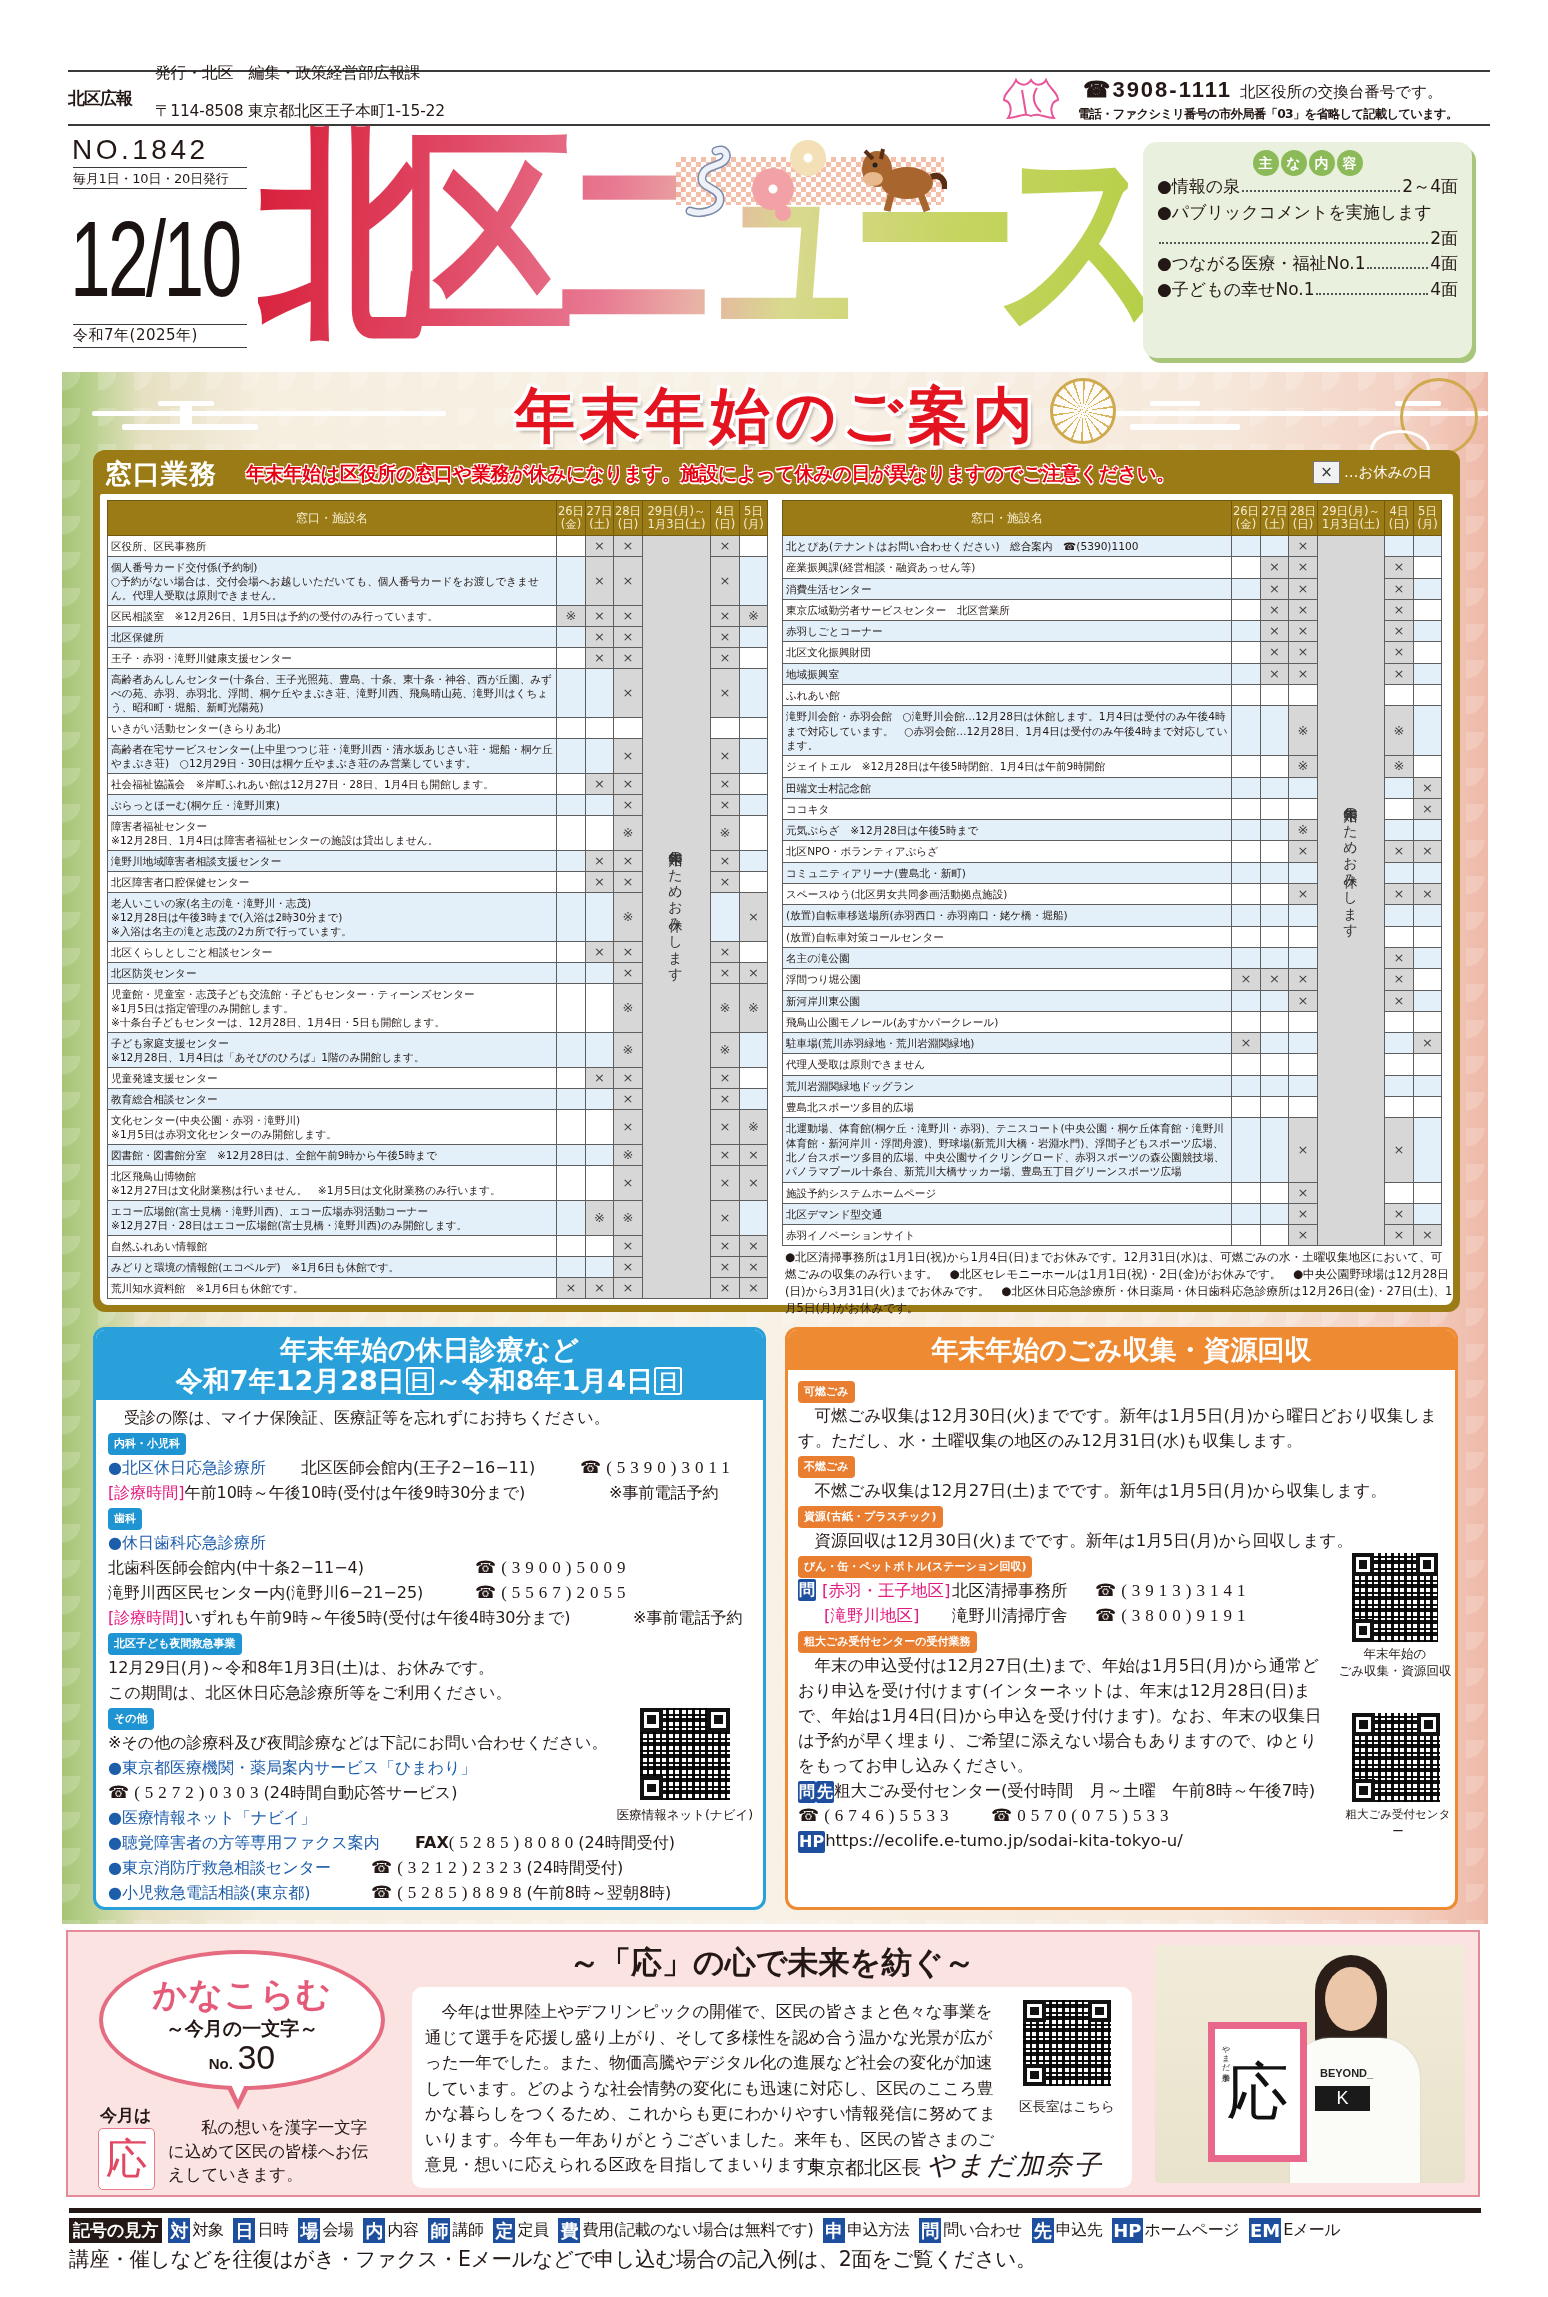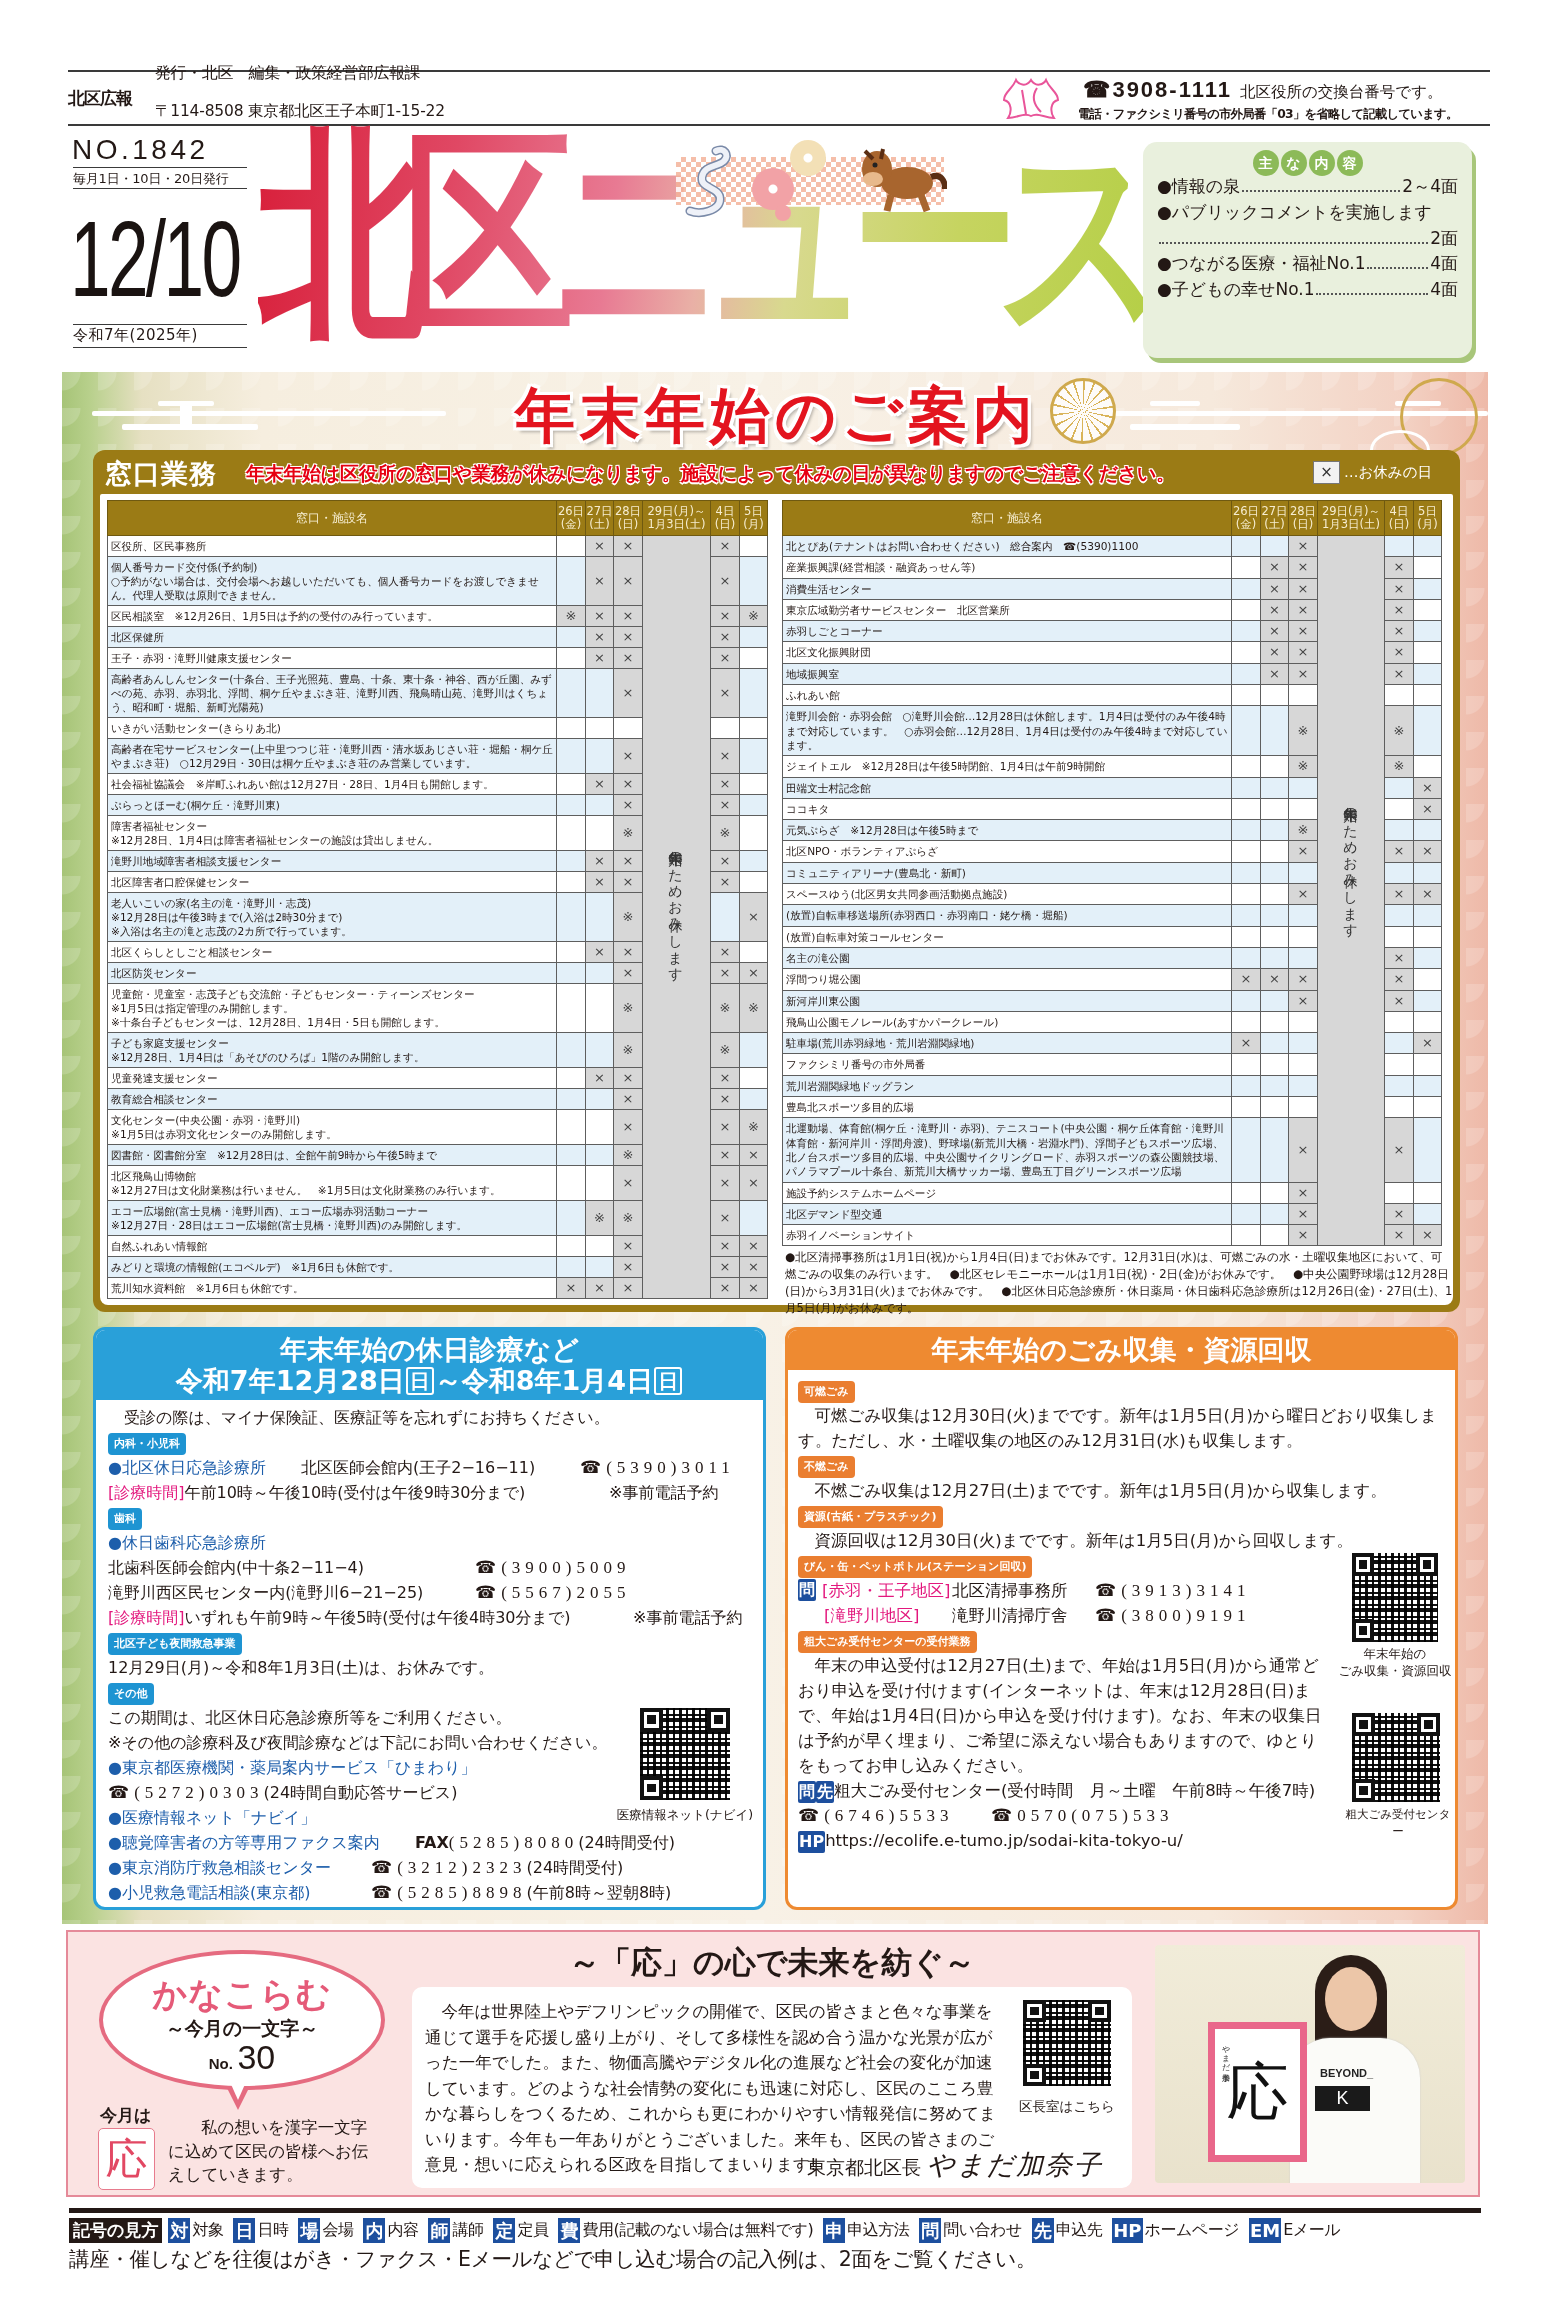--- a/index.html
+++ b/index.html
@@ -801,21 +801,21 @@
           <td class="nm">駐車場(荒川赤羽緑地・荒川岩淵関緑地)</td>
           <td class="mk on">×</td>
           <td class="mk"></td>
           <td class="mk"></td>
           <td class="hol"></td>
           <td class="mk"></td>
           <td class="mk on">×</td>
         </tr>
 
         <tr>
-          <td class="nm">ファクシミリ番号の市外局番</td>
+          <td class="nm">代理人受取は原則できません</td>
           <td class="mk"></td>
           <td class="mk"></td>
           <td class="mk"></td>
           <td class="hol"></td>
           <td class="mk"></td>
           <td class="mk"></td>
         </tr>
 
         <tr>
           <td class="nm">荒川岩淵関緑地ドッグラン</td>
@@ -908,22 +908,22 @@
       <div class="ln">
         <span>滝野川西区民センター内(滝野川6−21−25)</span>
         <span class="x tel" style="left:379px">☎(5567)2055</span>
       </div>
       <div class="ln">
         <span class="mag">[診療時間]</span><span>いずれも午前9時～午後5時(受付は午後4時30分まで)</span>
         <span class="x" style="left:537px">※事前電話予約</span>
       </div>
       <div class="ln"><span class="tag b">北区子ども夜間救急事業</span></div>
       <div class="ln">12月29日(月)～令和8年1月3日(土)は、お休みです。</div>
+      <div class="ln">この期間は、北区休日応急診療所等をご利用ください。</div>
       <div class="ln"><span class="tag b">その他</span></div>
-      <div class="ln">この期間は、北区休日応急診療所等をご利用ください。</div>
       <div class="ln">※その他の診療科及び夜間診療などは下記にお問い合わせください。</div>
       <div class="ln navy">●東京都医療機関・薬局案内サービス「ひまわり」</div>
       <div class="ln"><span class="tel">☎(5272)0303</span><span>(24時間自動応答サービス)</span></div>
       <div class="ln navy">●医療情報ネット「ナビイ」</div>
       <div class="ln">
         <span class="navy">●聴覚障害者の方等専用ファクス案内</span>
         <span class="x" style="left:319px"><b>FAX</b><span class="tel">(5285)8080</span><span>(24時間受付)</span></span>
       </div>
       <div class="ln">
         <span class="navy">●東京消防庁救急相談センター</span>

